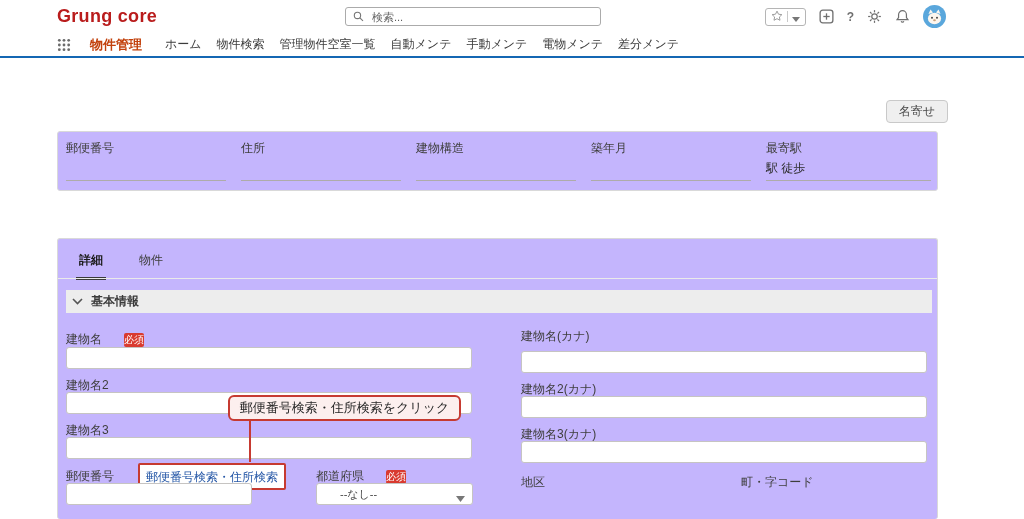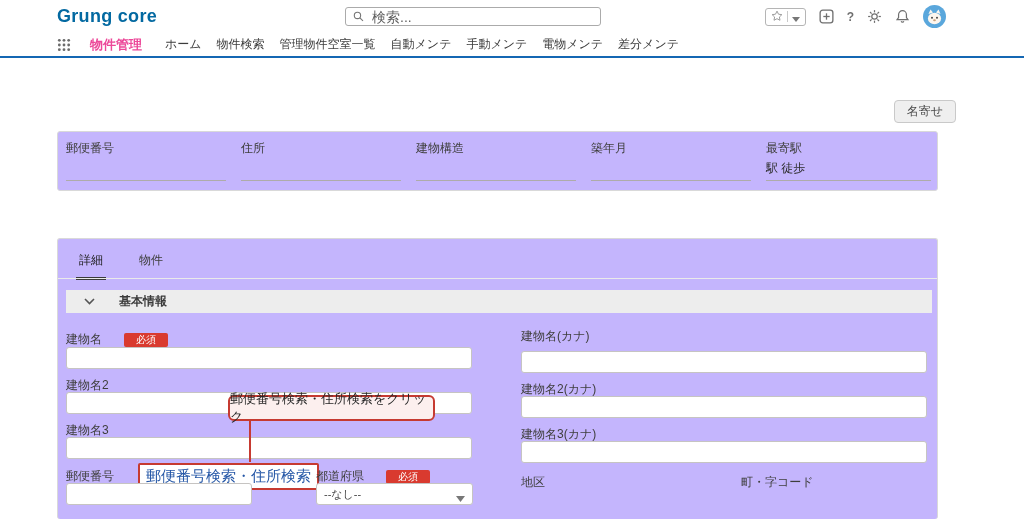--- a/index.html
+++ b/index.html
@@ -1,53 +1,53 @@
 <!DOCTYPE html>
 <html lang="ja"><head>
 <meta charset="utf-8">
 <style>
   html,body{margin:0;padding:0;}
   body{font-family:"Liberation Sans","DejaVu Sans",sans-serif;background:#ffffff;}
   .page{position:relative;width:1024px;height:519px;overflow:hidden;background:#fff;}
   .abs{position:absolute;}
   
-  .logo{font-size:18px;font-weight:700;color:#0369a1;letter-spacing:.3px;text-align:right;}
+  .logo{font-size:18px;font-weight:700;color:#b91c1c;letter-spacing:.3px;text-align:right;}
   .searchbox{display:flex;align-items:center;gap:6px;border:1px solid #ababab;border-radius:3px;background:#fff;padding:0 7px;box-sizing:border-box;}
-  .searchbox input{border:none;outline:none;flex:1;font-size:14px;font-family:inherit;color:#333;background:transparent;}
+  .searchbox input{border:none;outline:none;flex:1;font-size:11px;font-family:inherit;color:#333;background:transparent;}
   .searchbox input::placeholder{color:#5f5f5f;}
   .actions{display:flex;align-items:center;gap:13px;}
   .actions > span{display:flex;align-items:center;cursor:pointer;}
   .favbox{display:flex;align-items:center;gap:4px;border:1px solid #b5b5b5;border-radius:3px;height:18px;padding:0 5px;box-sizing:border-box;cursor:pointer;}
   .vdiv{width:1px;height:11px;background:#c9c9c9;}
   .help{font-size:12px;color:#6f6f6f;font-weight:700;}
   
   .navbar{display:flex;align-items:center;gap:15px;padding-left:57px;border-bottom:2px solid #1467b3;box-sizing:border-box;background:#fff;}
-  .navapp{font-size:13px;font-weight:700;color:#ec4899;margin-left:4px;margin-right:8px;}
+  .navapp{font-size:13px;font-weight:700;color:#c2410c;margin-left:4px;margin-right:8px;}
   .navitem{font-size:12px;color:#3c3c3c;cursor:pointer;white-space:nowrap;}
   
   .title{font-size:21px;font-weight:700;color:#171725;}
   .btn{display:flex;align-items:center;justify-content:center;background:#efefef;border:1px solid #c9c9c9;border-radius:4px;font-size:12px;color:#4a4a4a;box-sizing:border-box;cursor:pointer;}
   
   .card{border:1px solid #d9d9d9;border-radius:3px;background:#c4b5fd;box-sizing:border-box;}
   .hl-label{font-size:12px;color:#3e3e3c;line-height:14px;}
   .hl-value{font-size:12px;color:#2b2b2b;border-bottom:1px solid #aeaba9;display:flex;align-items:flex-end;padding-bottom:3px;box-sizing:border-box;}
   
   .tabs{display:flex;gap:30px;}
   .tab{font-size:12px;color:#3e3e3c;padding:0 3px 8px;cursor:pointer;}
-  .tab.active{border-bottom:3px solid #3b3b3b;color:#1d1d1d;font-weight:400;}
+  .tab.active{border-bottom:3px solid #3b3b3b;color:#1d1d1d;font-weight:700;}
   .rule{background:#eaeaea;height:1px;}
-  .secbar{display:flex;align-items:center;gap:24px;background:#ededed;padding:0 18px;box-sizing:border-box;font-size:12px;font-weight:700;color:#3a3a3a;cursor:pointer;}
+  .secbar{display:flex;align-items:center;gap:8px;background:#ededed;padding:0 6px;box-sizing:border-box;font-size:12px;font-weight:700;color:#3a3a3a;cursor:pointer;}
   
   .flabel{font-size:12px;color:#3e3e3c;display:flex;align-items:center;gap:22px;white-space:nowrap;}
-  .badge{background:#d93a2f;color:#fff;font-size:10px;line-height:1;padding:2px 12px;border-radius:2px;}
+  .badge{background:#d93a2f;color:#fff;font-size:10px;line-height:1;padding:2px 0;border-radius:2px;}
   .inp{border:1px solid #c6c4c2;border-radius:3px;background:#fff;box-sizing:border-box;font-size:12px;color:#333;padding:0 6px;font-family:inherit;outline:none;}
-  .sel{border:1px solid #c6c4c2;border-radius:3px;background:#fff;box-sizing:border-box;display:flex;align-items:center;padding:0 20px 0 7px;font-size:11px;color:#444;cursor:pointer;}
+  .sel{border:1px solid #c6c4c2;border-radius:3px;background:#fff;box-sizing:border-box;display:flex;align-items:center;padding:0 20px 0 23px;font-size:11px;color:#444;cursor:pointer;}
   .sel .caret{position:absolute;right:7px;top:8px;}
   .linkbox{border:2px solid #c63a31;border-radius:2px;padding:2px 6px;background:#fff;box-sizing:border-box;}
-  .linkbox a{font-size:15px;color:#2456a6;text-decoration:none;cursor:pointer;}
+  .linkbox a{font-size:12px;color:#2456a6;text-decoration:none;cursor:pointer;}
   .callout{display:flex;align-items:center;justify-content:center;background:#fcefee;border:2px solid #c63a31;border-radius:6px;font-size:13px;color:#262626;z-index:6;box-sizing:border-box;}
   .connector{background:#c63a31;z-index:5;}
 </style>
 </head>
 <body>
 
 <div class="page">
 
   <div class="abs logo" style="left:57px;top:6px;">Grung core</div>
 
@@ -136,21 +136,21 @@
     <span class="navapp">物件管理</span>
     <span class="navitem">ホーム</span>
     <span class="navitem">物件検索</span>
     <span class="navitem">管理物件空室一覧</span>
     <span class="navitem">自動メンテ</span>
     <span class="navitem">手動メンテ</span>
     <span class="navitem">電物メンテ</span>
     <span class="navitem">差分メンテ</span>
   </div>
 
-  <div class="abs btn" style="right:68px;top:100px;height:23px;padding:0 12px;">名寄せ</div>
+  <div class="abs btn" style="right:76px;top:100px;height:23px;padding:0 12px;">名寄せ</div>
 
   <div class="abs card" style="left:57px;top:131px;width:881px;height:60px;">
     <div class="abs" style="left:8px;top:9px;">
       <div class="hl-label">郵便番号</div>
       <div class="hl-value" style="width:160px;height:26px;"></div>
     </div>
     <div class="abs" style="left:183px;top:9px;">
       <div class="hl-label">住所</div>
       <div class="hl-value" style="width:160px;height:26px;"></div>
     </div>
@@ -236,16 +236,16 @@
 
     <div class="abs flabel" style="left:463px;top:235px;">
       <span>地区</span>
     </div>
     <div class="abs flabel" style="left:683px;top:235px;align-items:center;">
       <span>町・字コード</span>
     </div>
 
   </div>
 
-  <div class="abs callout" style="left:228px;top:395px;width:207px;height:26px;">郵便番号検索・住所検索をクリック</div>
+  <div class="abs callout" style="left:228px;top:395px;width:233px;height:26px;">郵便番号検索・住所検索をクリック</div>
   <div class="abs connector" style="left:249px;top:421px;width:2px;height:41px;"></div>
 
 </div>
 
 </body></html>

